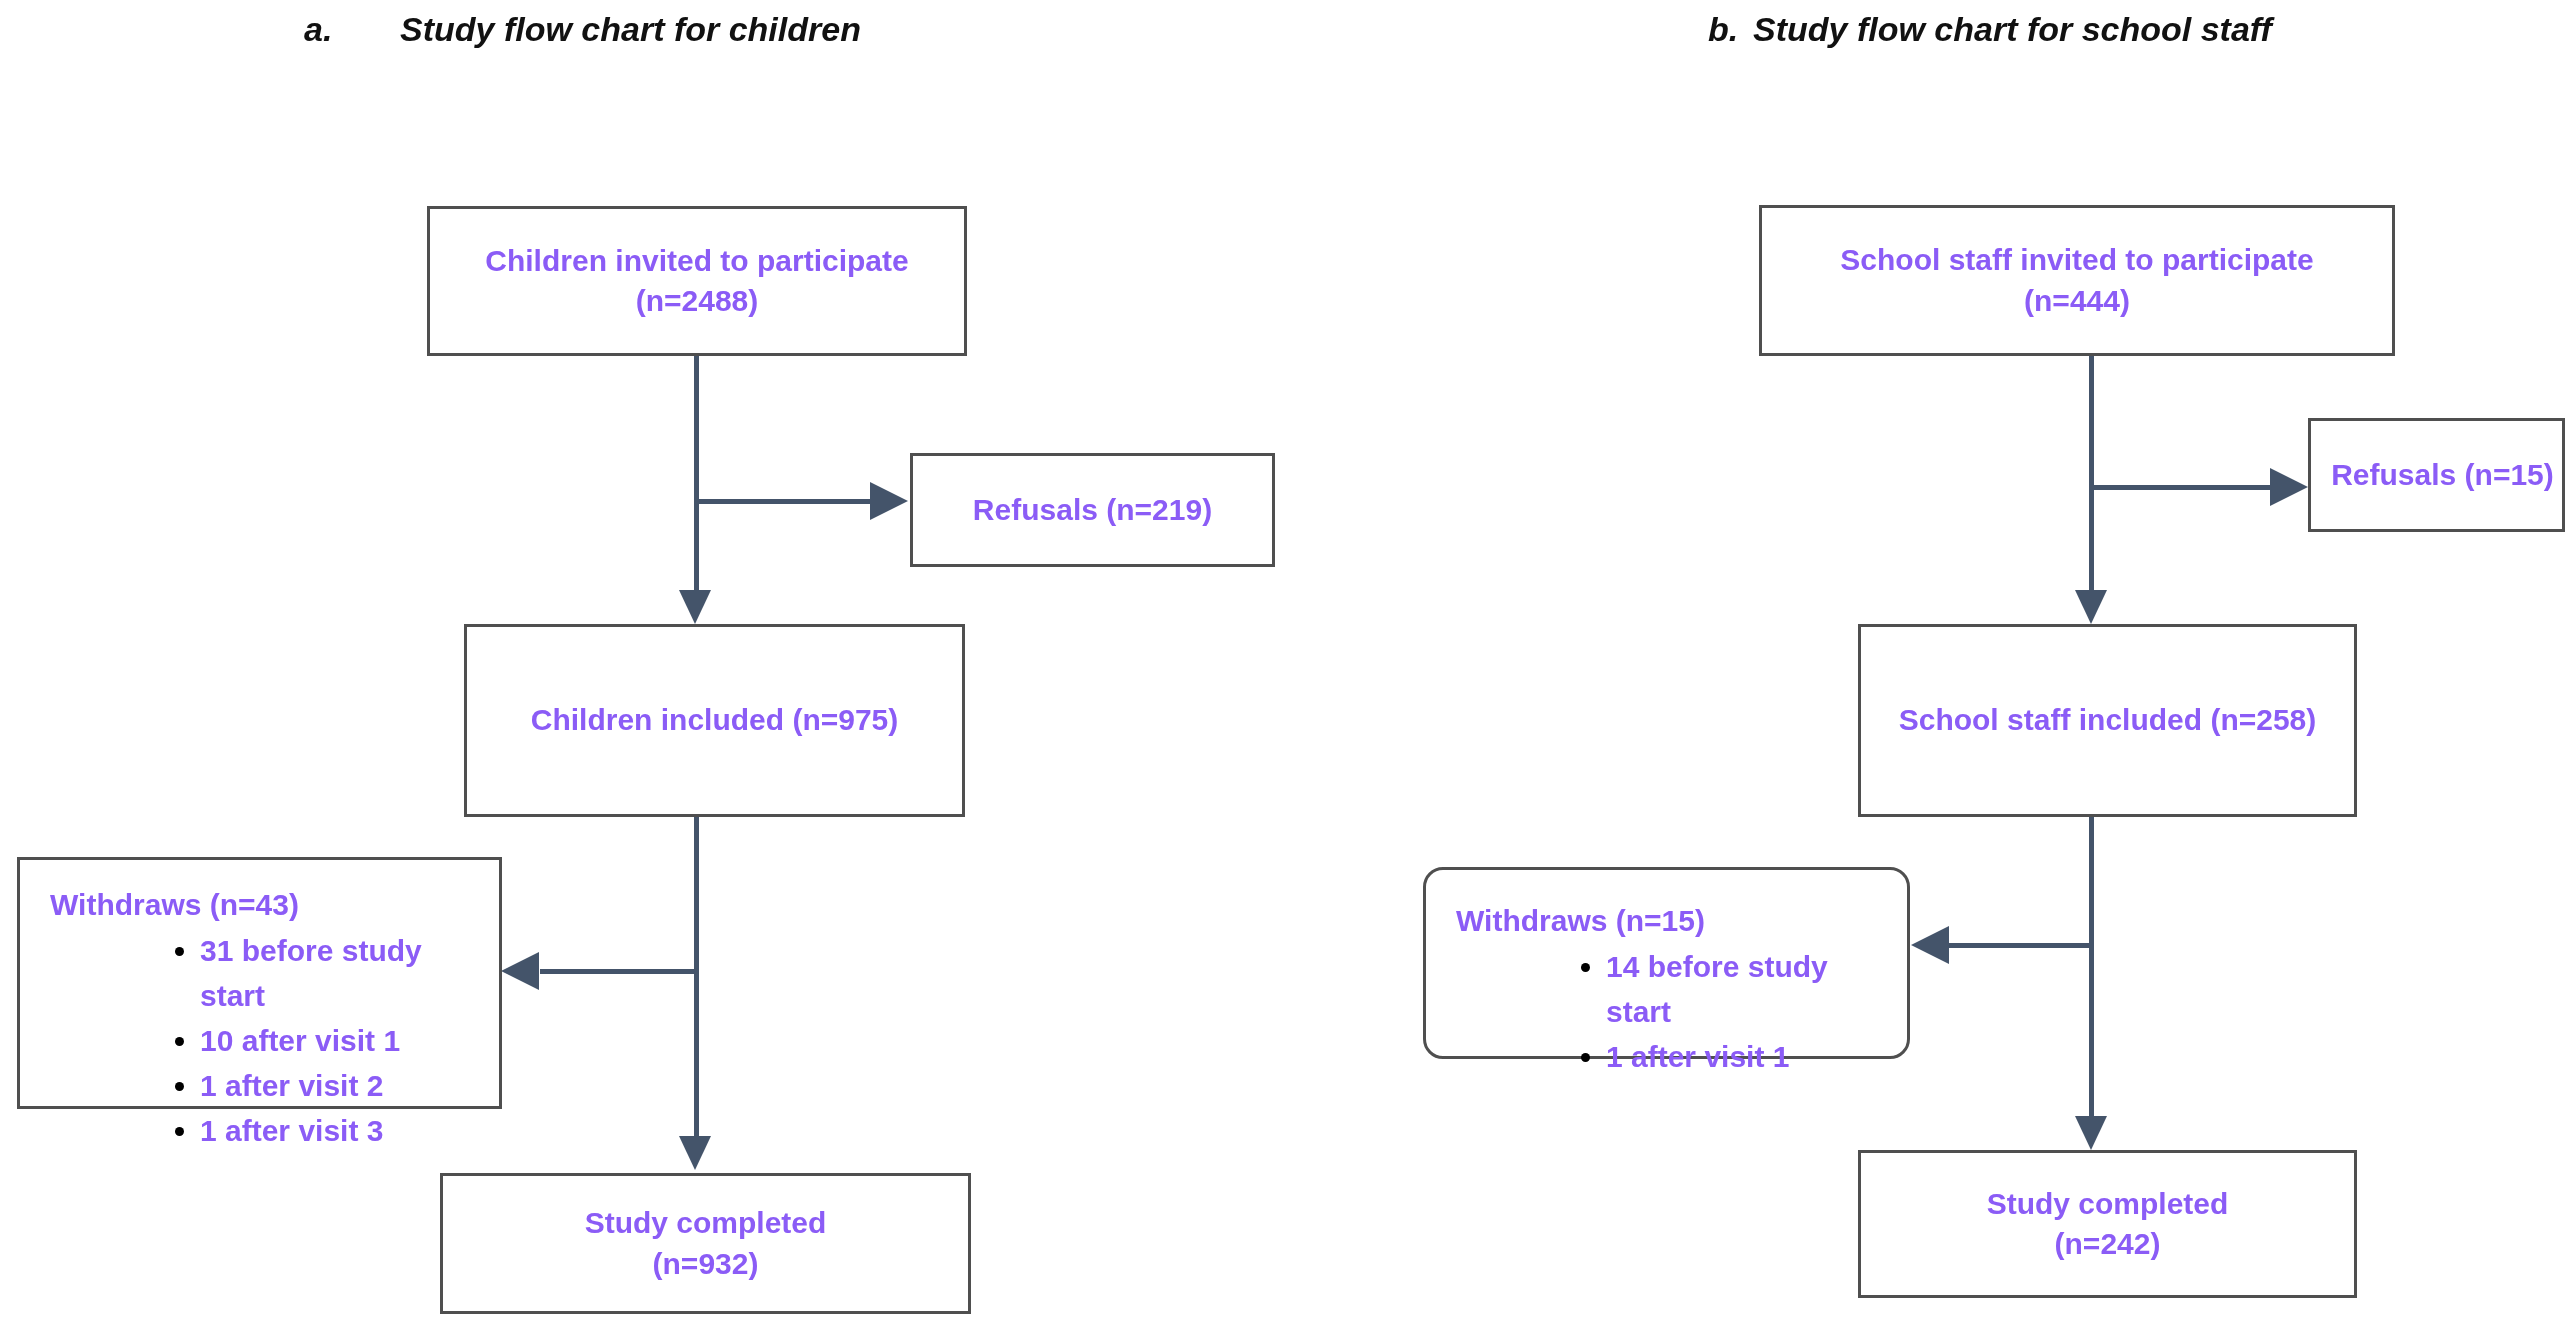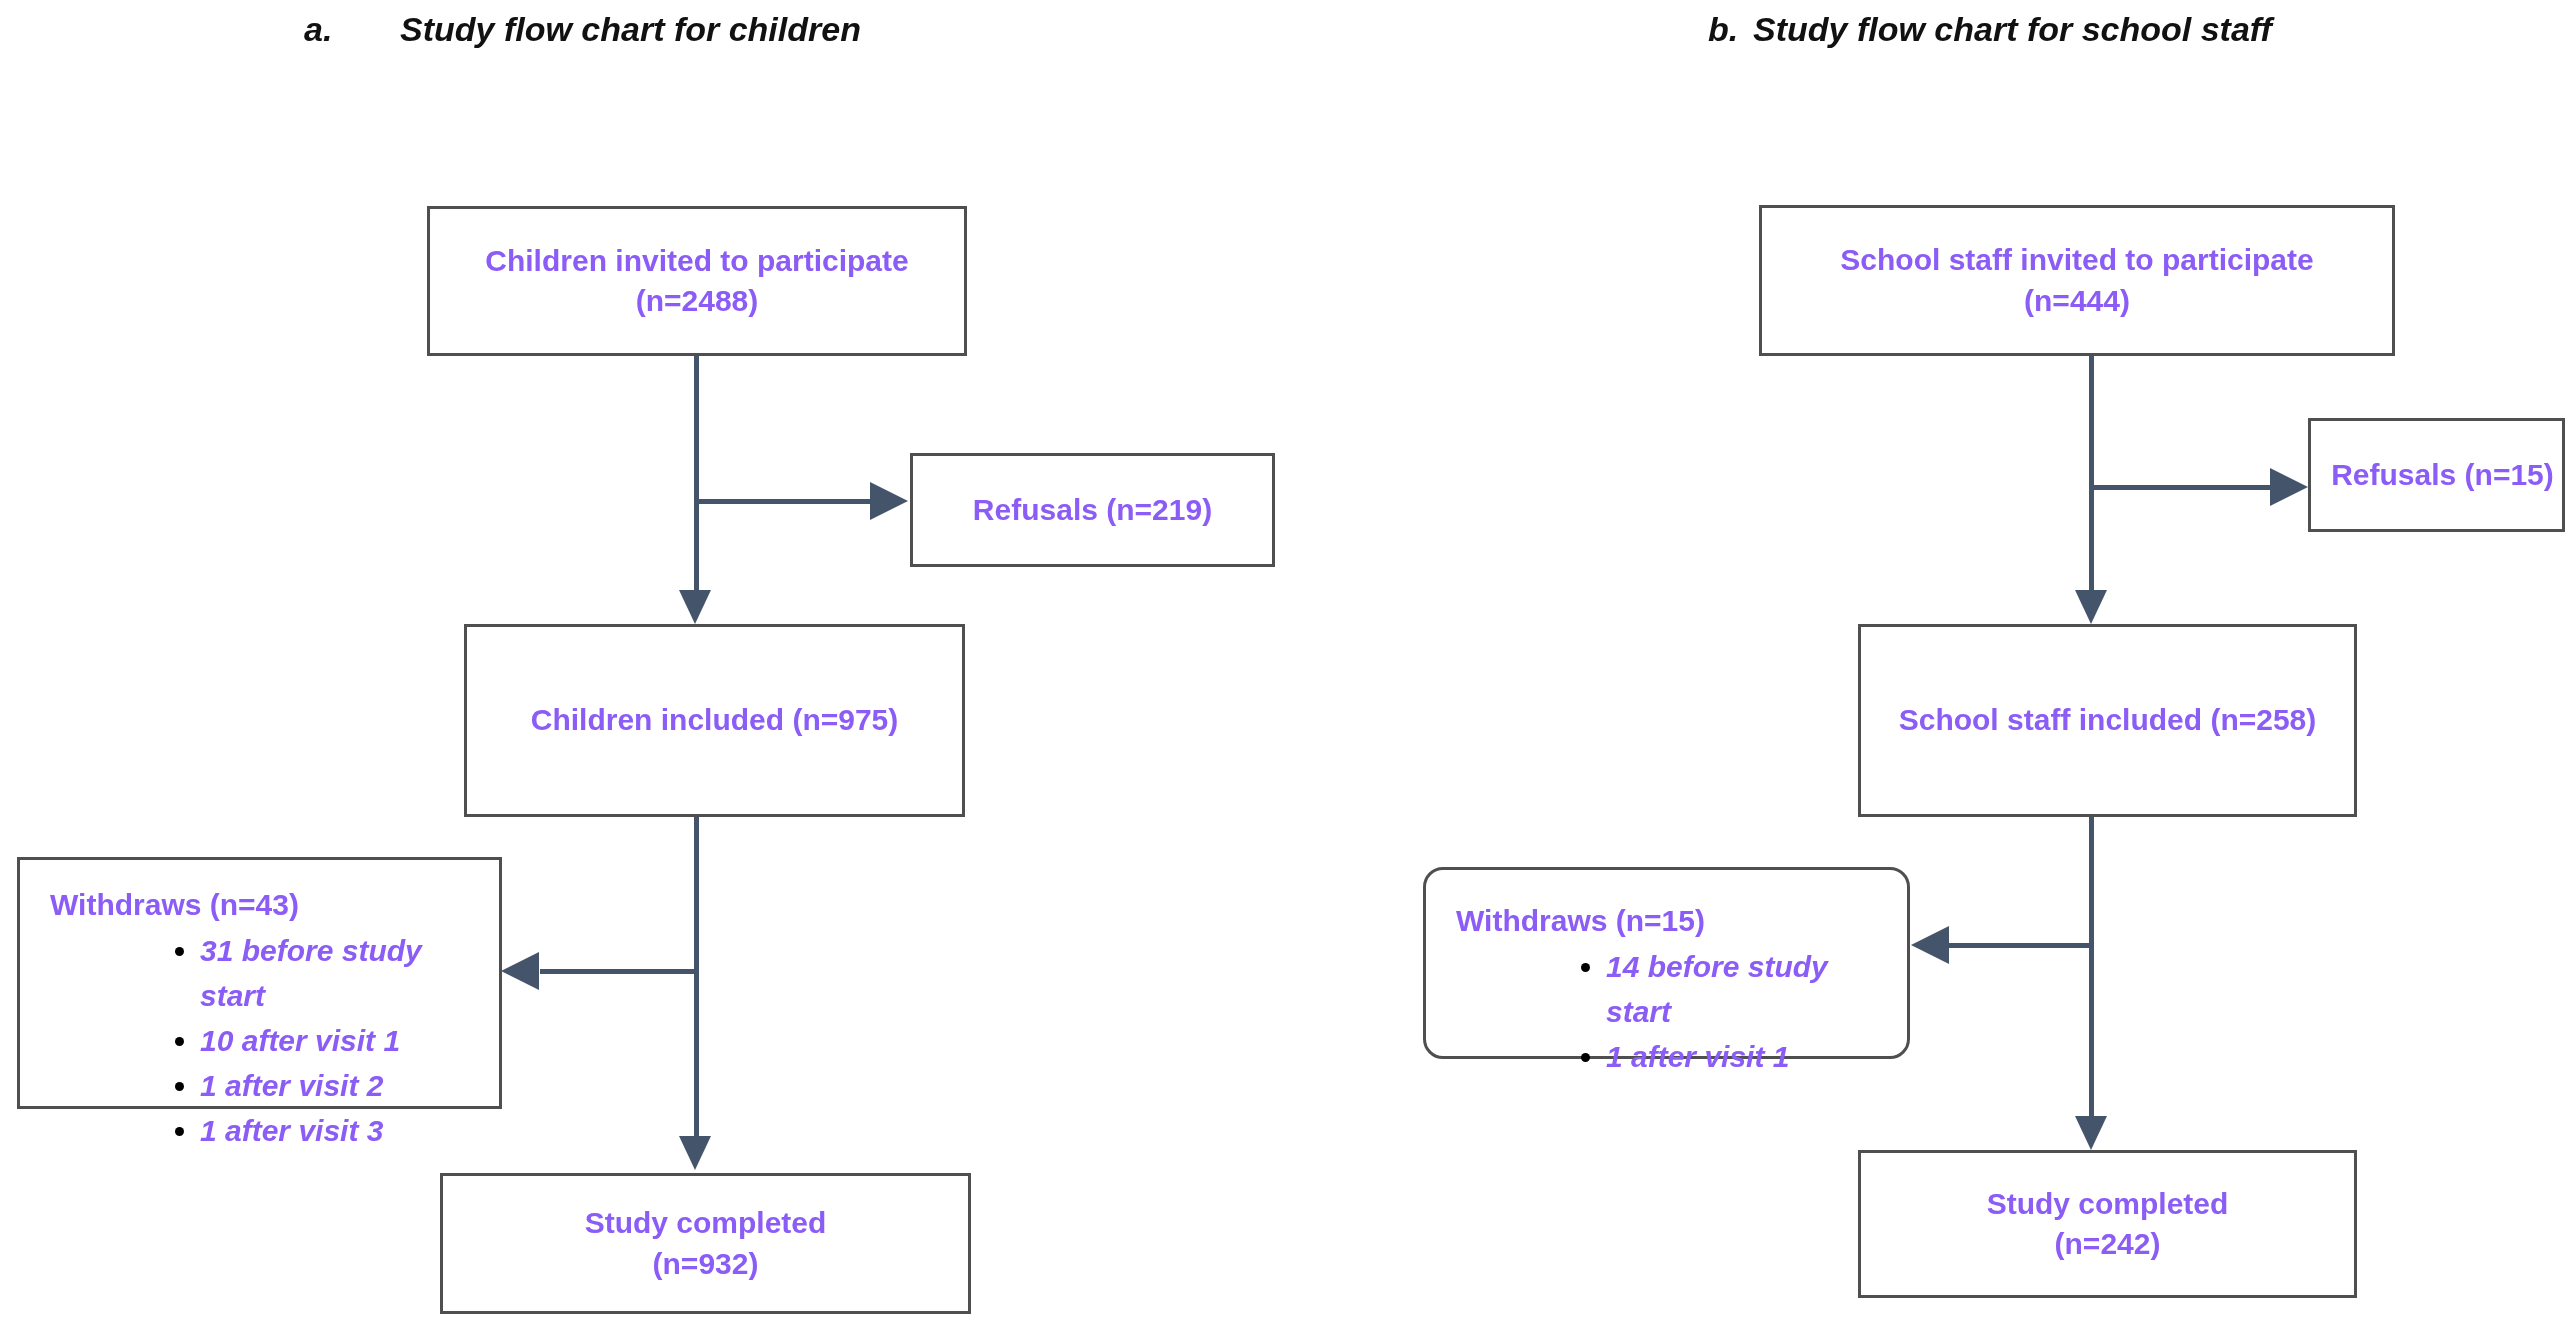--- a/index.html
+++ b/index.html
@@ -52,21 +52,20 @@
   .box-list .list-title {
     font-size: 30px;
     font-weight: 600;
     line-height: 47px;
     text-align: center;
   }
   .box-list ul {
     margin: 0;
     padding-left: 150px;
     list-style: disc;
-    font-style: italic;
   }
   .box-list li {
     font-size: 30px;
     font-weight: 600;
     line-height: 45px;
   }
   .box-list li::marker { color: #000000; }
 
   .vline, .hline {
     position: absolute;

